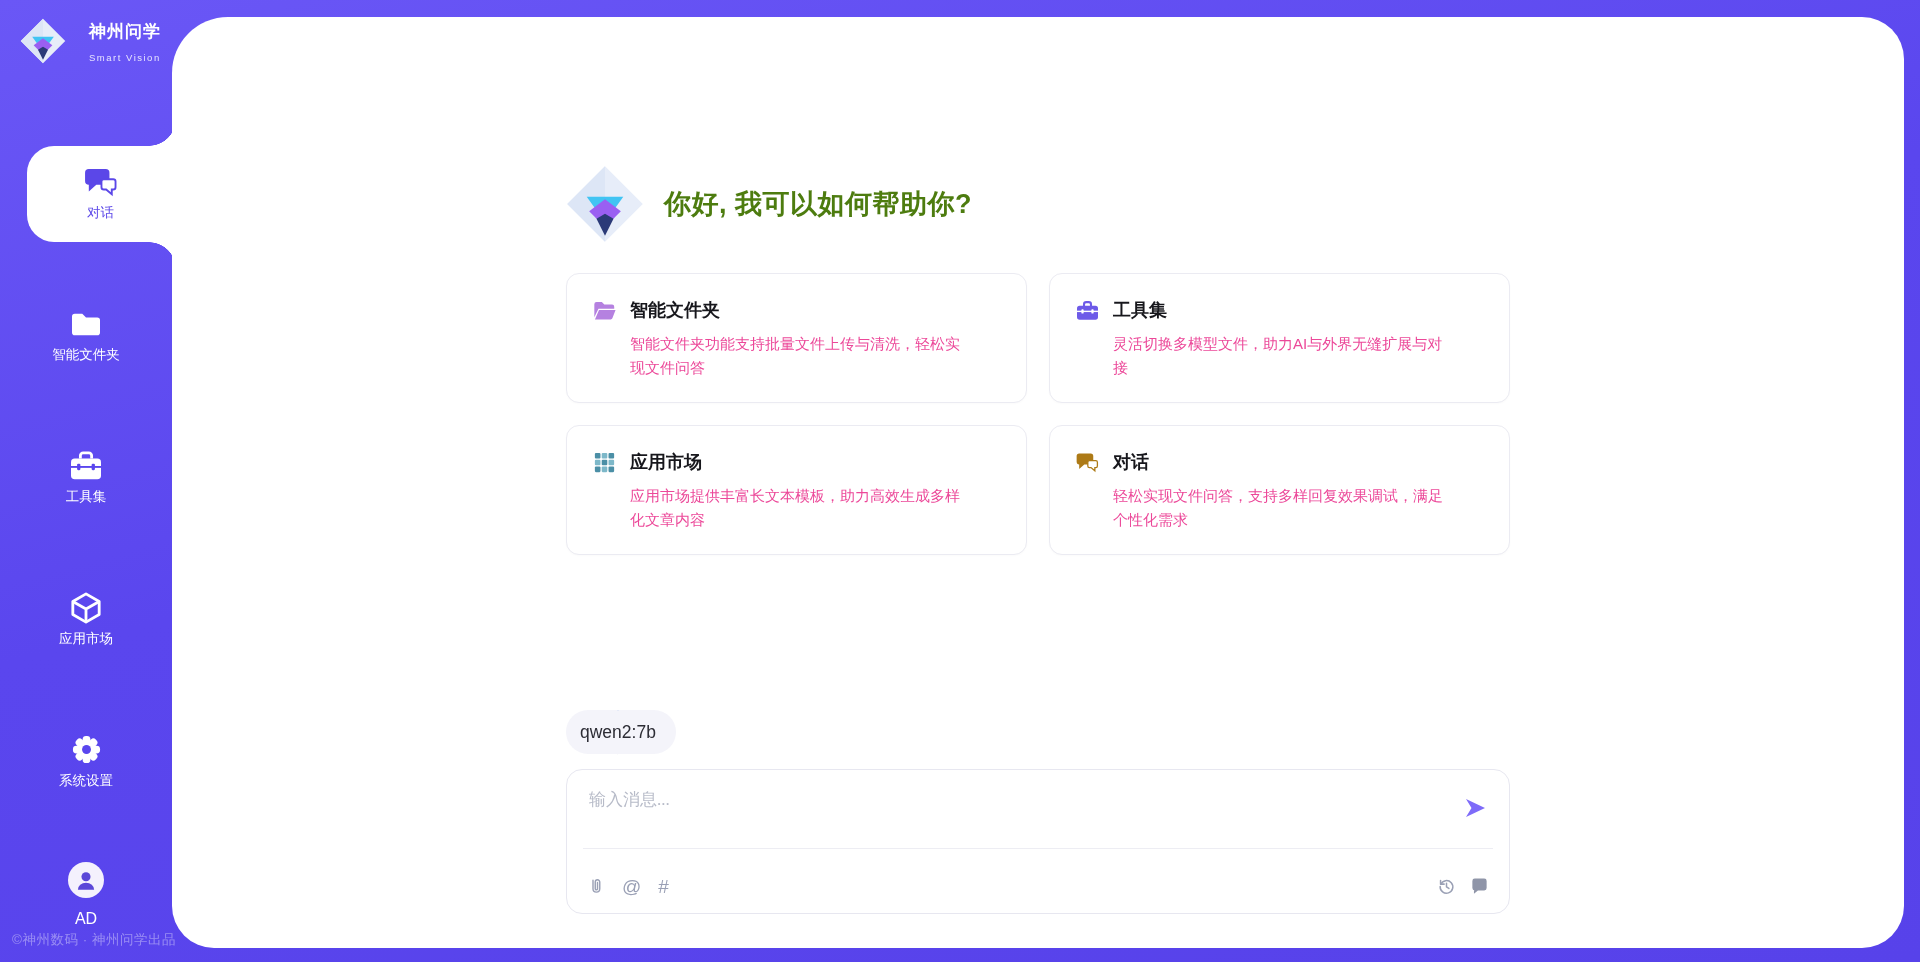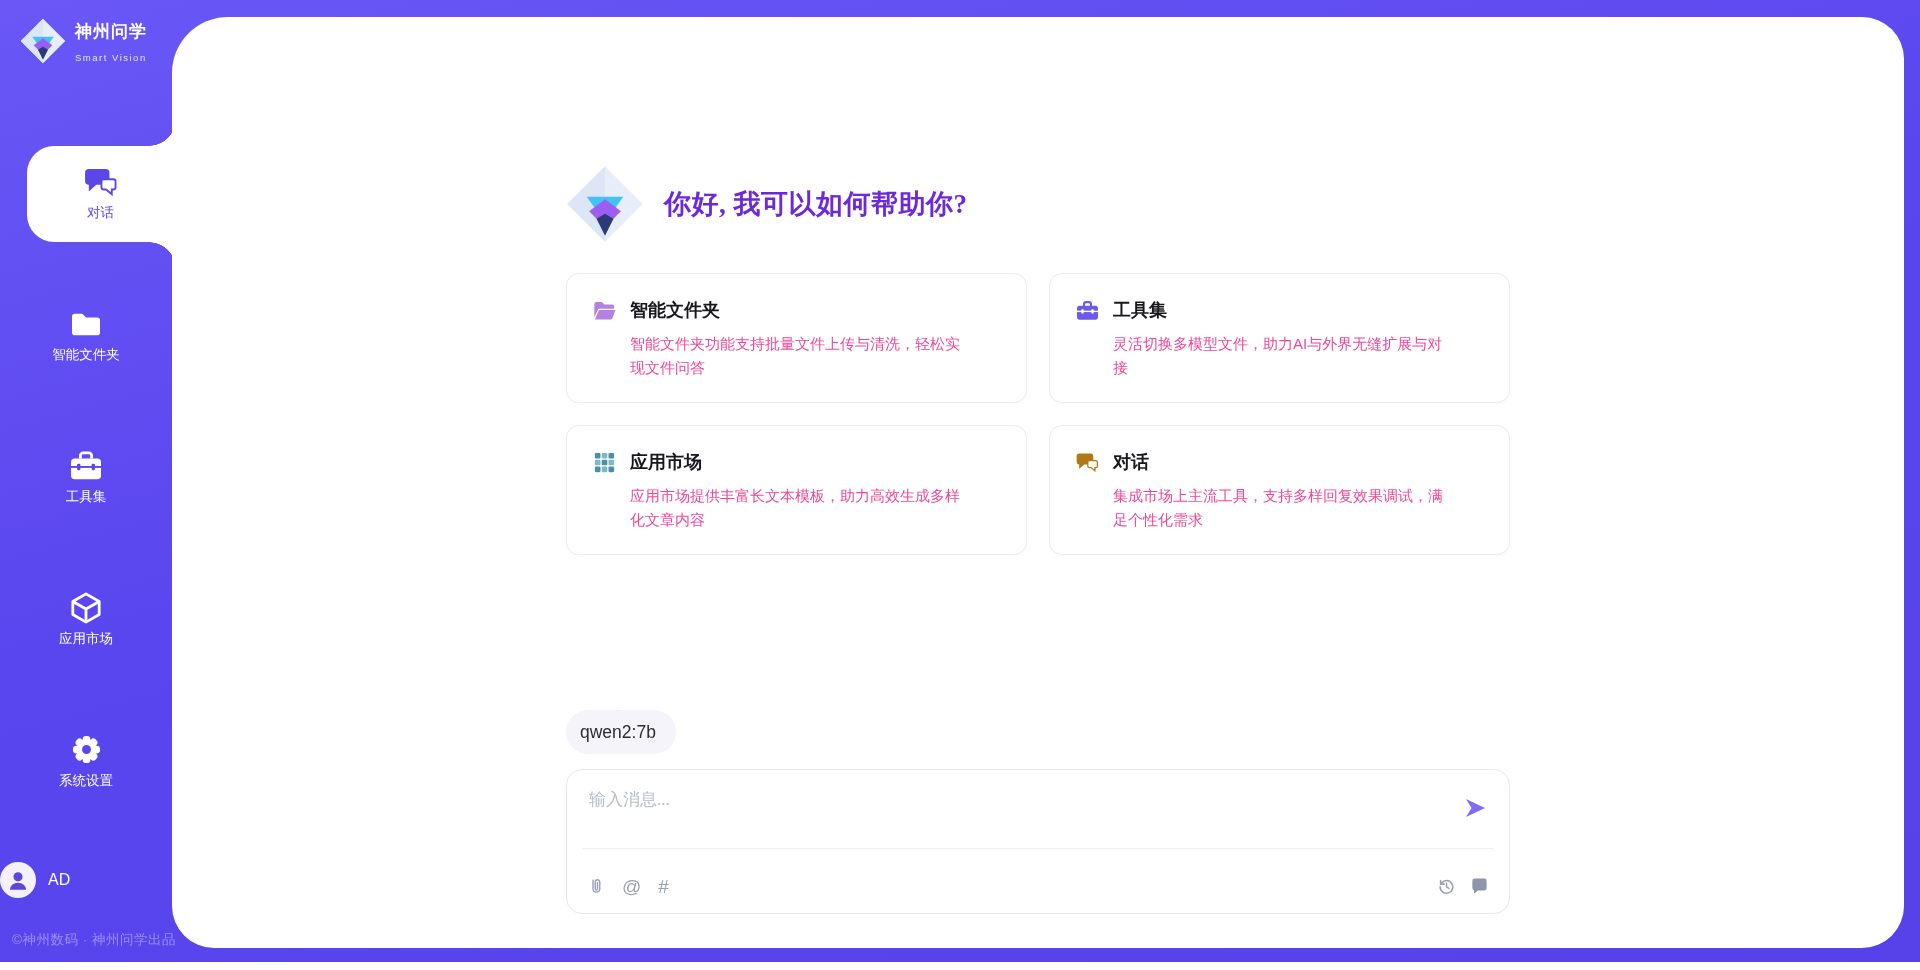--- a/index.html
+++ b/index.html
@@ -6,55 +6,55 @@
   html,body { width:1920px; height:970px; overflow:hidden; background:#ffffff;
     font-family:"Liberation Sans","DejaVu Sans",sans-serif; }
 
   
   .app-bg { position:absolute; left:0; top:0; right:0; bottom:8px;
     background:linear-gradient(165deg,#6a57f6 0%,#5a46ee 45%,#5742ea 100%); }
 
   
   .sidebar { position:absolute; left:0; top:0; width:172px; height:962px; z-index:3; }
 
-  .brand { position:absolute; top:18px; left:20px; display:flex; align-items:center; gap:9px; }
+  .brand { position:absolute; top:18px; left:20px; display:flex; align-items:center; gap:23px; }
   .brand .logo { width:46px; height:46px; }
   .brand-name { color:#fff; font-size:17px; font-weight:bold; letter-spacing:1px; }
   .brand-sub { color:#e7e4ff; font-size:9.5px; letter-spacing:1.5px; margin-top:9px; }
 
   .nav { position:absolute; top:146px; left:0; right:0; }
   .nav-item { height:96px; margin-bottom:46px; display:flex; flex-direction:column;
     align-items:center; justify-content:center; gap:7px; color:#fff; cursor:pointer;
     position:relative; }
   .nav-item .nav-ic { width:34px; height:30px; display:flex; align-items:center; justify-content:center; }
   .nav-item .nav-label { font-size:13.5px; }
   .nav-item.active { background:#fff; color:#5b47e8; margin-left:27px; margin-right:-2px;
     border-radius:27px 0 0 27px; }
   .nav-item.active::before { content:""; position:absolute; right:-2px; top:-27px; width:27px; height:27px;
     background:radial-gradient(circle at 0 0, rgba(0,0,0,0) 26.5px, #fff 27px); }
   .nav-item.active::after { content:""; position:absolute; right:-2px; bottom:-27px; width:27px; height:27px;
     background:radial-gradient(circle at 0 100%, rgba(0,0,0,0) 26.5px, #fff 27px); }
 
   .user-row { position:absolute; top:862px; left:0; width:172px; display:flex;
-    align-items:center; justify-content:flex-start; gap:12px; cursor:pointer; }
+    align-items:center; justify-content:space-between; gap:12px; cursor:pointer;flex-direction:column; }
   .avatar { width:36px; height:36px; border-radius:50%; background:#f4f1fd;
     display:flex; align-items:center; justify-content:center; overflow:hidden; }
   .user-name { color:#fff; font-size:16px; }
 
   .side-footer { position:absolute; left:12px; bottom:13px; z-index:6; white-space:nowrap;
     color:rgba(255,255,255,0.38); font-size:13.5px; letter-spacing:0.5px; }
 
   
   .panel { position:absolute; left:172px; top:17px; right:16px; bottom:22px;
     background:#ffffff; border-radius:56px 42px 42px 42px; z-index:2; }
   .content { width:944px; margin:0 auto; height:100%; position:relative; }
 
   .greeting { padding-top:148px; display:flex; align-items:center; gap:20px; }
   .greeting .logo { width:78px; height:78px; }
-  .greeting-text { font-size:27px; font-weight:bold; color:#6d28d9; letter-spacing:0.5px;font-family:Liberation Serif, serif; }
+  .greeting-text { font-size:27px; font-weight:bold; color:#4d7c0f; letter-spacing:0.5px; }
 
   .cards { margin-top:30px; display:grid; grid-template-columns:1fr 1fr; gap:22px; }
   .card { height:130px; background:#fff; border:1px solid #ebebf2; border-radius:13px;
     padding:24px 26px 0 26px; cursor:pointer; box-shadow:0 1px 2px rgba(30,30,60,0.02); }
   .card-head { display:flex; align-items:center; gap:14px; }
   .card-head svg { width:23px; height:21px; flex:none; }
   .card-title { font-size:18px; font-weight:bold; color:#17171c; }
   .card-desc { margin-top:10px; margin-left:37px; max-width:338px; font-size:15px;
     line-height:1.62; color:#ec4899; }
 
@@ -237,21 +237,21 @@
       </div>
 
       <div class="card">
         <div class="card-head">
           <svg viewBox="0 0 36 32">
             <path d="M5 2h18a4 4 0 0 1 4 4v9a4 4 0 0 1-4 4H13l-8 7v-7H5a4 4 0 0 1-4-4V6a4 4 0 0 1 4-4z" fill="#ad7a16"></path>
             <path d="M21 13h10a2.5 2.5 0 0 1 2.5 2.5v6a2.5 2.5 0 0 1-2.5 2.5h-1.5v5l-6-5H21a2.5 2.5 0 0 1-2.5-2.5v-6A2.5 2.5 0 0 1 21 13z" fill="#fff" stroke="#ad7a16" stroke-width="2"></path>
           </svg>
           <span class="card-title">对话</span>
         </div>
-        <div class="card-desc">集成市场上主流工具，支持多样回复效果调试，满足个性化需求</div>
+        <div class="card-desc">轻松实现文件问答，支持多样回复效果调试，满足个性化需求</div>
       </div>
 
     </div>
 
     <div>
       <div class="model-pill">
         <svg class="logo" viewBox="0 0 64 64">
           <polygon points="32,1 63,32 32,63 1,32" fill="#cfe0f7"></polygon>
           <polygon points="17,26 47,26 32,47" fill="#41c4f3"></polygon>
           <polygon points="32,24 46,36 32,50 18,36" fill="#9a5ff2"></polygon>

